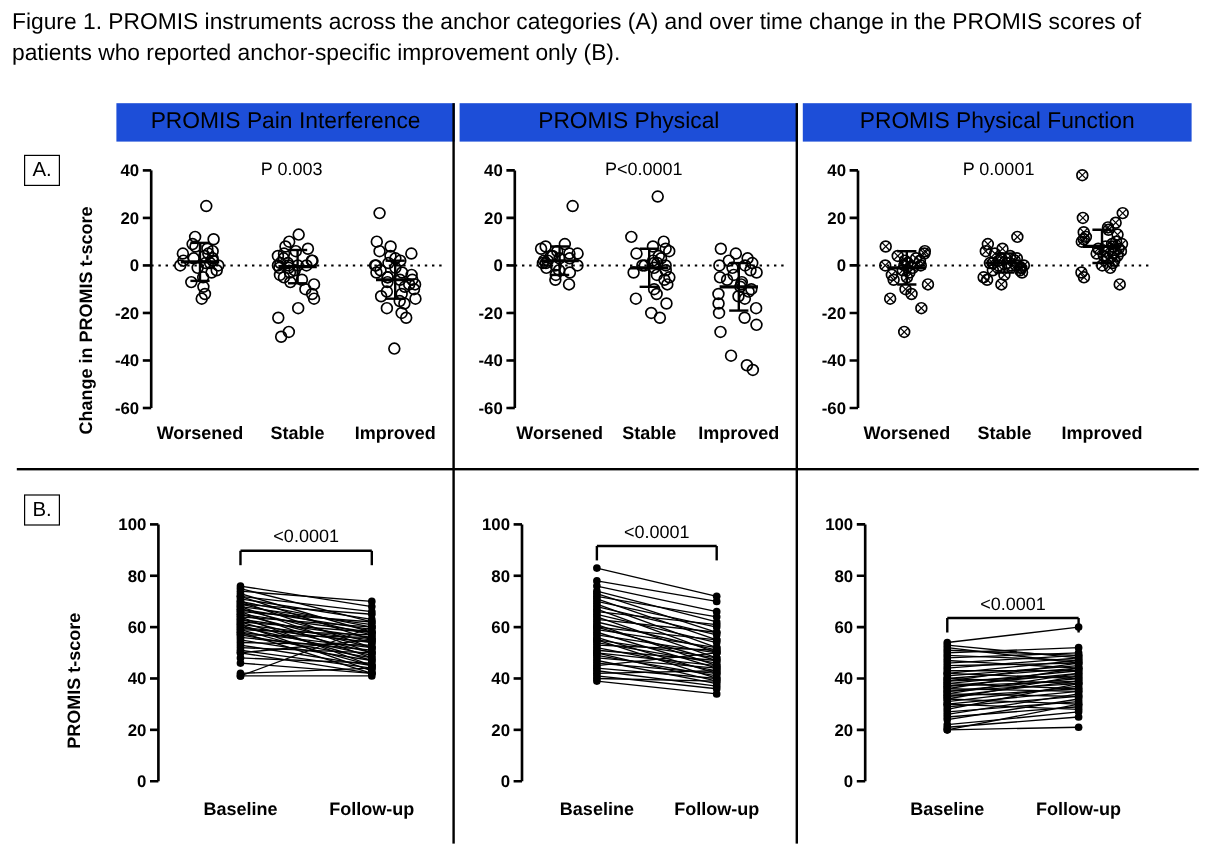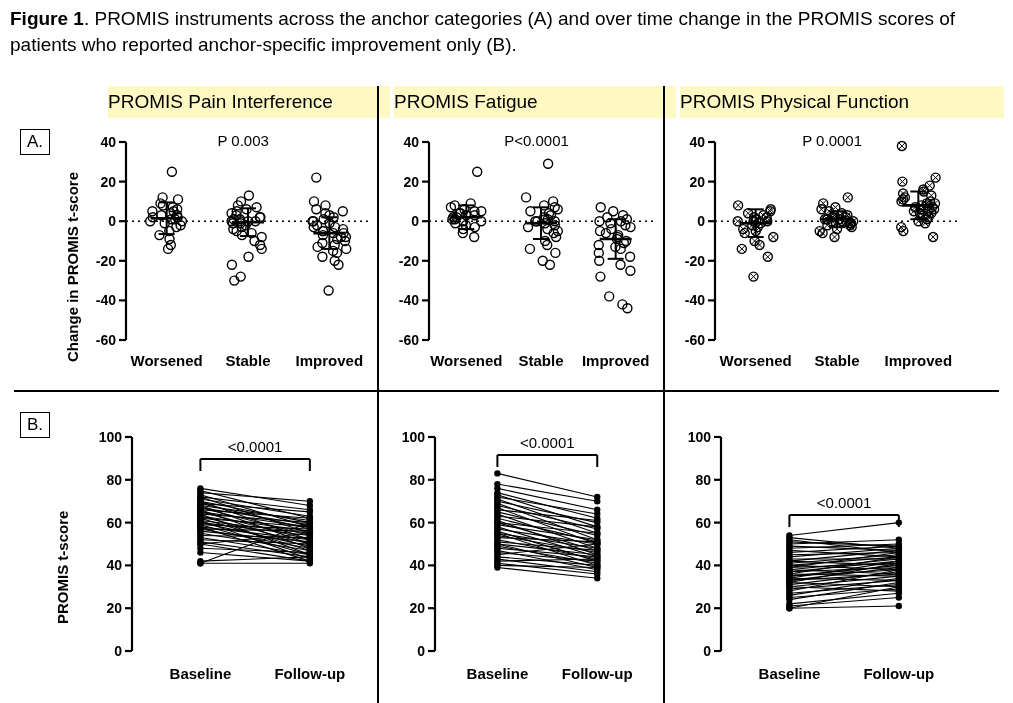--- a/index.html
+++ b/index.html
@@ -8,31 +8,30 @@
     background:#ffffff;
     font-family:"Liberation Sans", sans-serif;
     color:#000;
     position:relative;
     overflow:hidden;
   }
   #caption{
     position:absolute;left:10px;top:6px;width:990px;
     font-size:19px;line-height:26px;
   }
-  #caption b{font-weight:bold;}
+  #caption b{font-weight:normal;}
   #figure{
     position:absolute;left:0;top:72px;width:1013px;height:631px;
   }
   
   .colhead{
     position:absolute;height:32px;
-    background:#fef9c3;
-    display:flex;align-items:center;
+    background:#1d4ed8;
+    display:flex;align-items:center;justify-content:center;
     font-size:19px;
-    margin-left:11px;
   }
   
   .vsep{
     position:absolute;width:2px;background:#000;
   }
   .hsep{
     position:absolute;height:2px;background:#000;
   }
   .rowtag{
     position:absolute;border:1.5px solid #000;
@@ -58,21 +57,21 @@
 <div id="caption">
   <b>Figure 1</b><span>. PROMIS instruments across the anchor categories (A) and over time change in the PROMIS scores of patients who reported anchor-specific improvement only (B).</span>
 </div>
 
 <div id="figure">
 
   <div class="colhead" style="left:97px;top:14px;width:282px;">
     <span>PROMIS Pain Interference</span>
   </div>
   <div class="colhead" style="left:383px;top:14px;width:282px;">
-    <span>PROMIS Fatigue</span>
+    <span>PROMIS Physical</span>
   </div>
   <div class="colhead" style="left:669px;top:14px;width:324px;">
     <span>PROMIS Physical Function</span>
   </div>
 
   <div class="vsep" style="left:377px;top:14px;height:617px;"></div>
   <div class="vsep" style="left:663px;top:14px;height:617px;"></div>
   <div class="hsep" style="left:14px;top:318px;width:985px;"></div>
 
   <div class="rowtag" style="left:20px;top:57px;">

